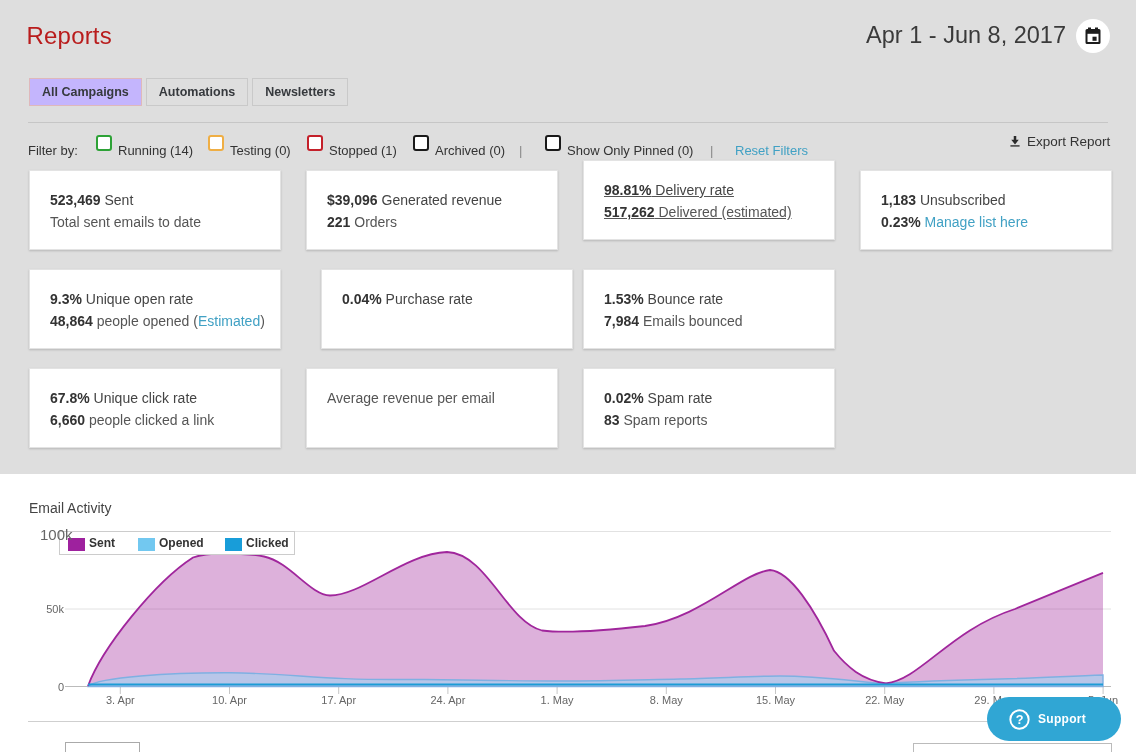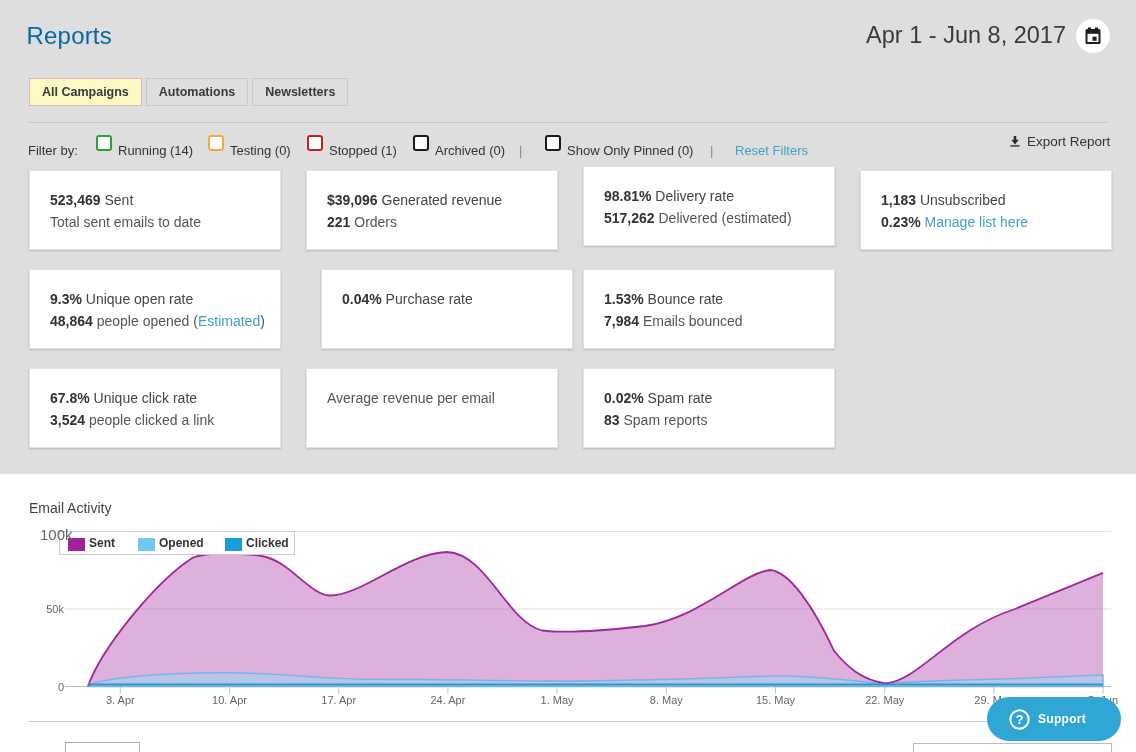--- a/index.html
+++ b/index.html
@@ -6,26 +6,26 @@
   html,body { width:1136px; height:752px; }
   body {
     font-family:"Liberation Sans", sans-serif;
     background:#dedede;
     position:relative;
     overflow:hidden;
     color:#333;
   }
   .abs { position:absolute; }
   .white-section { position:absolute; left:0; top:474px; width:1136px; height:278px; background:#fff; }
-  h1.reports { position:absolute; left:26.5px; top:22px; font-size:24px; font-weight:400; color:#0369a1; letter-spacing:0.2px;}
+  h1.reports { position:absolute; left:26.5px; top:22px; font-size:24px; font-weight:400; color:#b91c1c; letter-spacing:0.2px;}
   .daterange { position:absolute; top:22px; right:70px; font-size:23.5px; font-weight:400; color:#3a3a3a;text-align:center; }
   .calbtn { position:absolute; left:1076px; top:19px; width:34px; height:34px; border-radius:50%; background:#fff; }
   .tabs { position:absolute; left:29px; top:78px; }
   .tab { display:inline-block; vertical-align:top; height:28px; line-height:26px; padding:0 12px; font-size:12.5px; font-weight:700; color:#36393d; border:1px solid #c9c9c9; background:transparent; margin-right:4px; }
-  .tab.active { background:#fef9c3; border-color:#dfb8bb; }
+  .tab.active { background:#c4b5fd; border-color:#dfb8bb; }
   .divider1 { position:absolute; left:28px; top:122px; width:1080px; height:1px; background:#c6c6c6; }
   .filterrow { position:absolute; left:0; top:131px; width:1136px; height:24px; font-size:13px; color:#333; }
   .filterrow .lbl { position:absolute; top:4px;margin-top:8px; }
   .cb { position:absolute; top:4px; width:16px; height:16px; background:#fff; border-radius:3px; border:2px solid #000; }
   .cb.green { border-color:#2da236; }
   .cb.yellow { border-color:#efae44; }
   .cb.red { border-color:#c4202a; }
   .cb.black { border-color:#1a1a1a; }
   .link { color:#41a1c4; text-decoration:none; }
   .card { position:absolute; width:252px; height:80px; background:#fff; border:1px solid #e3e3e3; box-shadow:0 1px 2px rgba(0,0,0,0.18); padding:18px 5px 0 20px; font-size:14px; color:#555; }
@@ -89,21 +89,21 @@
 </div>
 
 <div class="card" style="left:29px; top:170px;">
   <div class="l1"><b>523,469</b> Sent</div>
   <div class="l2">Total sent emails to date</div>
 </div>
 <div class="card" style="left:306px; top:170px;">
   <div class="l1"><b>$39,096</b> Generated revenue</div>
   <div class="l2"><b>221</b> Orders</div>
 </div>
-<div class="card" style="left:583px; top:166px;">
+<div class="card" style="left:583px; top:160px;text-decoration:underline;">
   <div class="l1"><b>98.81%</b> Delivery rate</div>
   <div class="l2"><b>517,262</b> Delivered (estimated)</div>
 </div>
 <div class="card" style="left:860px; top:170px;">
   <div class="l1"><b>1,183</b> Unsubscribed</div>
   <div class="l2"><b>0.23%</b> <a class="link" href="#">Manage list here</a></div>
 </div>
 
 <div class="card" style="left:29px; top:269px;">
   <div class="l1"><b>9.3%</b> Unique open rate</div>
@@ -112,21 +112,21 @@
 <div class="card" style="left:321px; top:269px;">
   <div class="l1"><b>0.04%</b> Purchase rate</div>
 </div>
 <div class="card" style="left:583px; top:269px;">
   <div class="l1"><b>1.53%</b> Bounce rate</div>
   <div class="l2"><b>7,984</b> Emails bounced</div>
 </div>
 
 <div class="card" style="left:29px; top:368px;">
   <div class="l1"><b>67.8%</b> Unique click rate</div>
-  <div class="l2"><b>3,524</b> people clicked a link</div>
+  <div class="l2"><b>6,660</b> people clicked a link</div>
 </div>
 <div class="card" style="left:306px; top:368px;">
   <div class="l2">Average revenue per email</div>
 </div>
 <div class="card" style="left:583px; top:368px;">
   <div class="l1"><b>0.02%</b> Spam rate</div>
   <div class="l2"><b>83</b> Spam reports</div>
 </div>
 
 <div class="ea-title">Email Activity</div>

